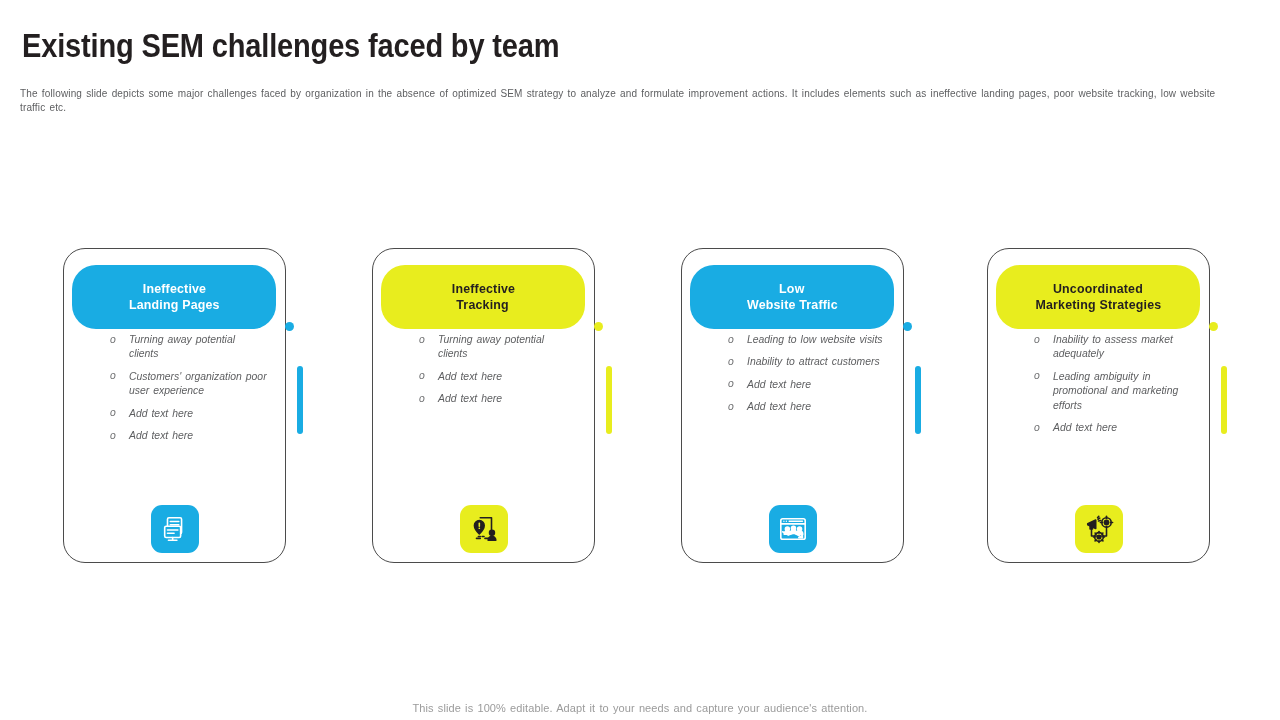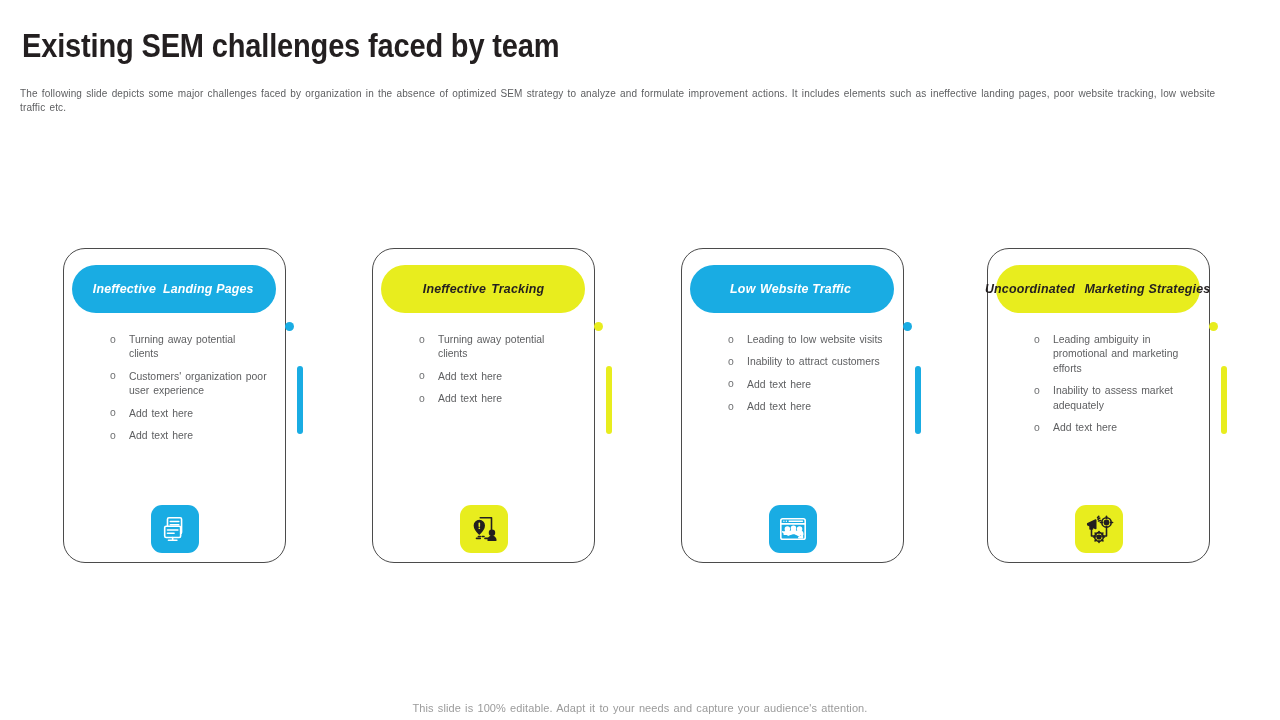--- a/index.html
+++ b/index.html
@@ -34,38 +34,38 @@
 
   
   .box{
     position:absolute;left:0;top:8px;width:223px;height:315px;
     border:1.1px solid #4b4b4b;border-radius:22px;
     background:#ffffff;box-sizing:border-box;
   }
 
   
   .badge{
-    position:absolute;left:9px;top:25px;width:204px;height:48px;
-    border-radius:24px;display:flex;
+    position:absolute;left:9px;top:25px;width:204px;height:64px;
+    border-radius:24px;display:flex;flex-direction:column;
     align-items:center;justify-content:center;
-    box-sizing:border-box;z-index:4;font-style:italic;
+    box-sizing:border-box;z-index:4;
   }
   .badge span{
     display:block;font-size:13.5px;line-height:16.5px;font-weight:bold;
     letter-spacing:0.2px;text-align:center;white-space:nowrap;
     transform:scaleX(0.92);
   }
   .badge.blue{background:#19ace3;}
   .badge.blue span{color:#ffffff;}
   .badge.yellow{background:#e8ed1e;}
   .badge.yellow span{color:#231f20;}
 
   
   .bullets{
-    position:absolute;left:44px;top:93px;width:160px;z-index:3;
+    position:absolute;left:44px;top:93px;width:160px;z-index:3;font-style:italic;
   }
   .bullet{
     position:relative;padding-left:22px;margin-bottom:8px;
     font-size:10.4px;line-height:14.4px;color:#5d5e60;
     word-spacing:1.1px;
   }
   .bullet:before{
     content:"o";position:absolute;left:3px;top:-0.5px;
     font-size:10.4px;line-height:14.4px;color:#6e6f71;
   }
@@ -208,22 +208,22 @@
       <div class="card" style="left: 987px; padding-left: 44px;">
         <svg class="conn" viewBox="0 0 260 350">
           <path d="M226 87 L236 87 Q246 87 246 97 L246 318 Q246 330 234 330 L118 330 Q106 330 106 320 L106 314" fill="none" stroke="#4b4b4b" stroke-width="1.1"></path>
         </svg>
         <div class="box"></div>
         <div class="badge yellow">
           <span>Uncoordinated</span>
           <span>Marketing Strategies</span>
         </div>
         <div class="bullets">
+          <div class="bullet">Inability to assess market adequately</div>
           <div class="bullet">Leading ambiguity in promotional and marketing efforts</div>
-          <div class="bullet">Inability to assess market adequately</div>
           <div class="bullet">Add text here</div>
         </div>
         <div class="dot yellow"></div>
         <div class="vbar yellow"></div>
         <div class="icontile yellow">
           <svg width="30" height="30" viewBox="0 0 32 32" fill="none" stroke="#231f20" stroke-width="1.7" stroke-linecap="round" stroke-linejoin="round">
             <path d="M4 10.5 L12.5 6.5 L12.5 15.5 L4 11.5 z" fill="#231f20" stroke="#231f20"></path>
             <path d="M6.5 12 L6.5 16 L9 16 L9 13.2" fill="#231f20" stroke="#231f20"></path>
             <line x1="14.5" y1="4" x2="15.8" y2="2.4"></line>
             <line x1="15.5" y1="7.5" x2="17.8" y2="7"></line>

